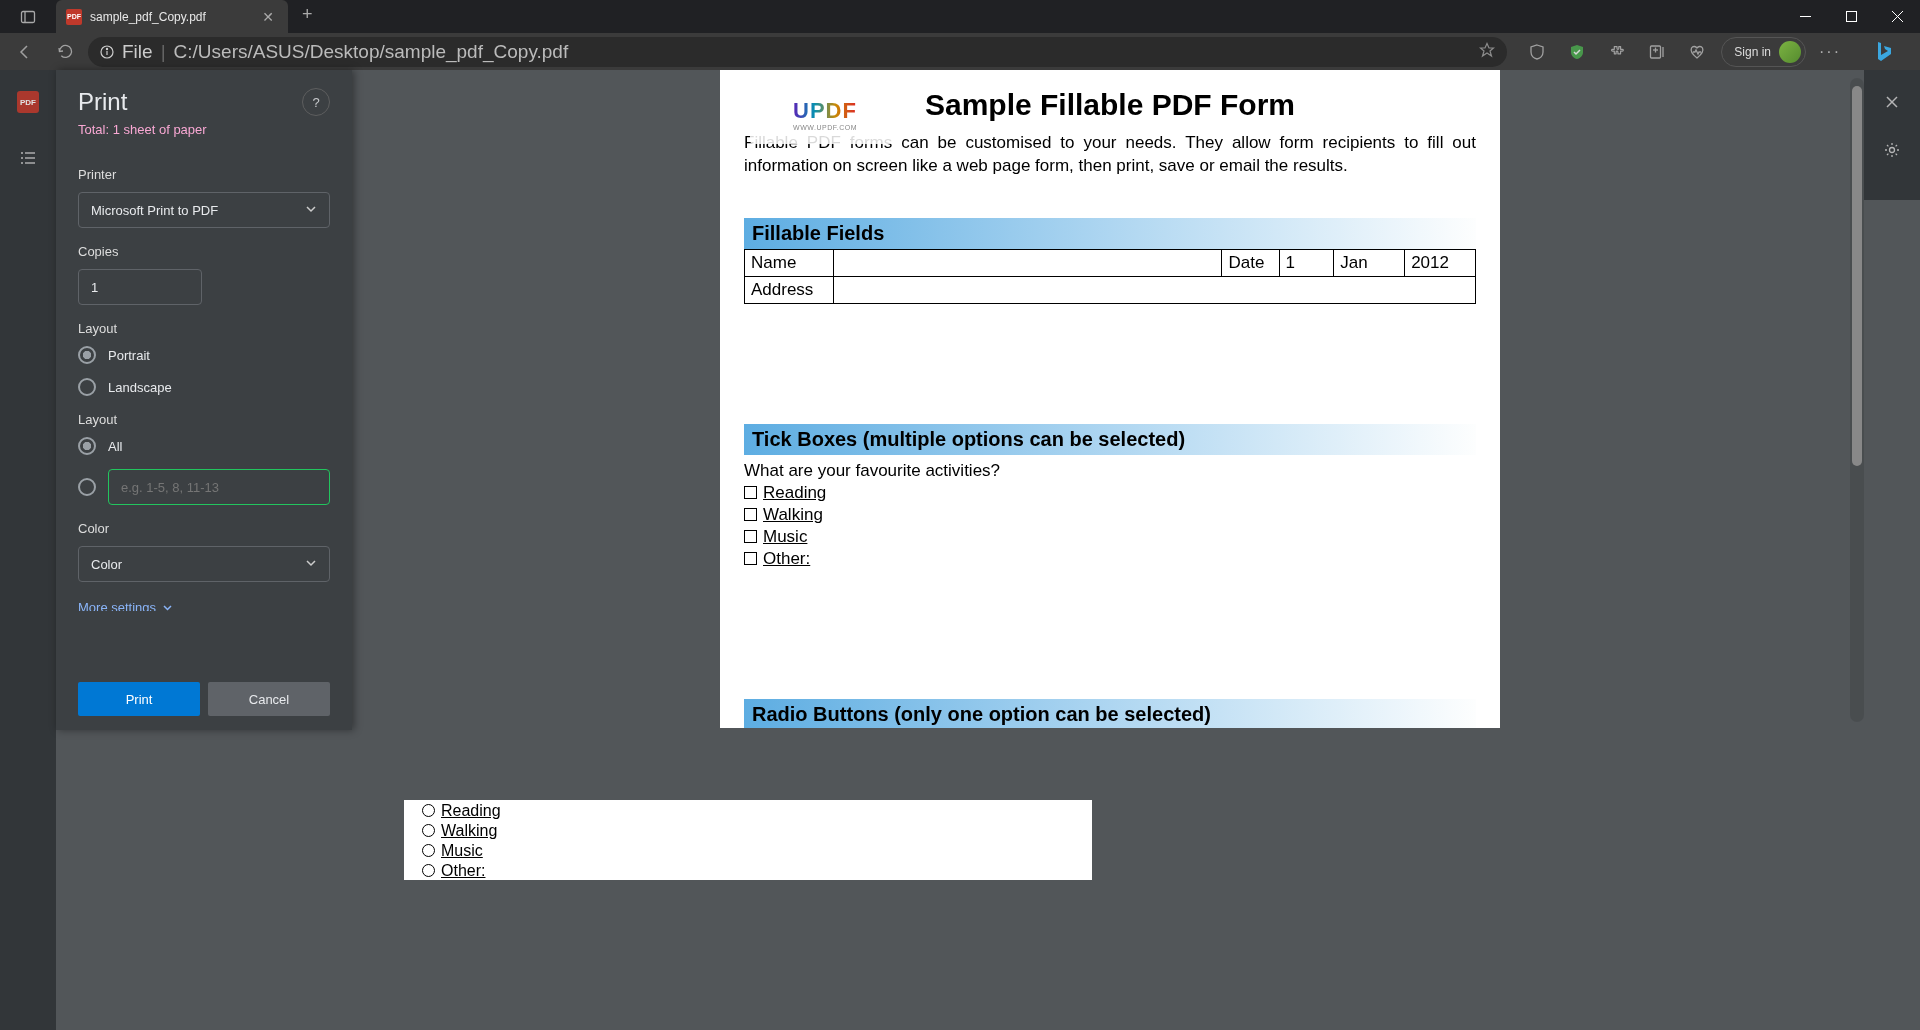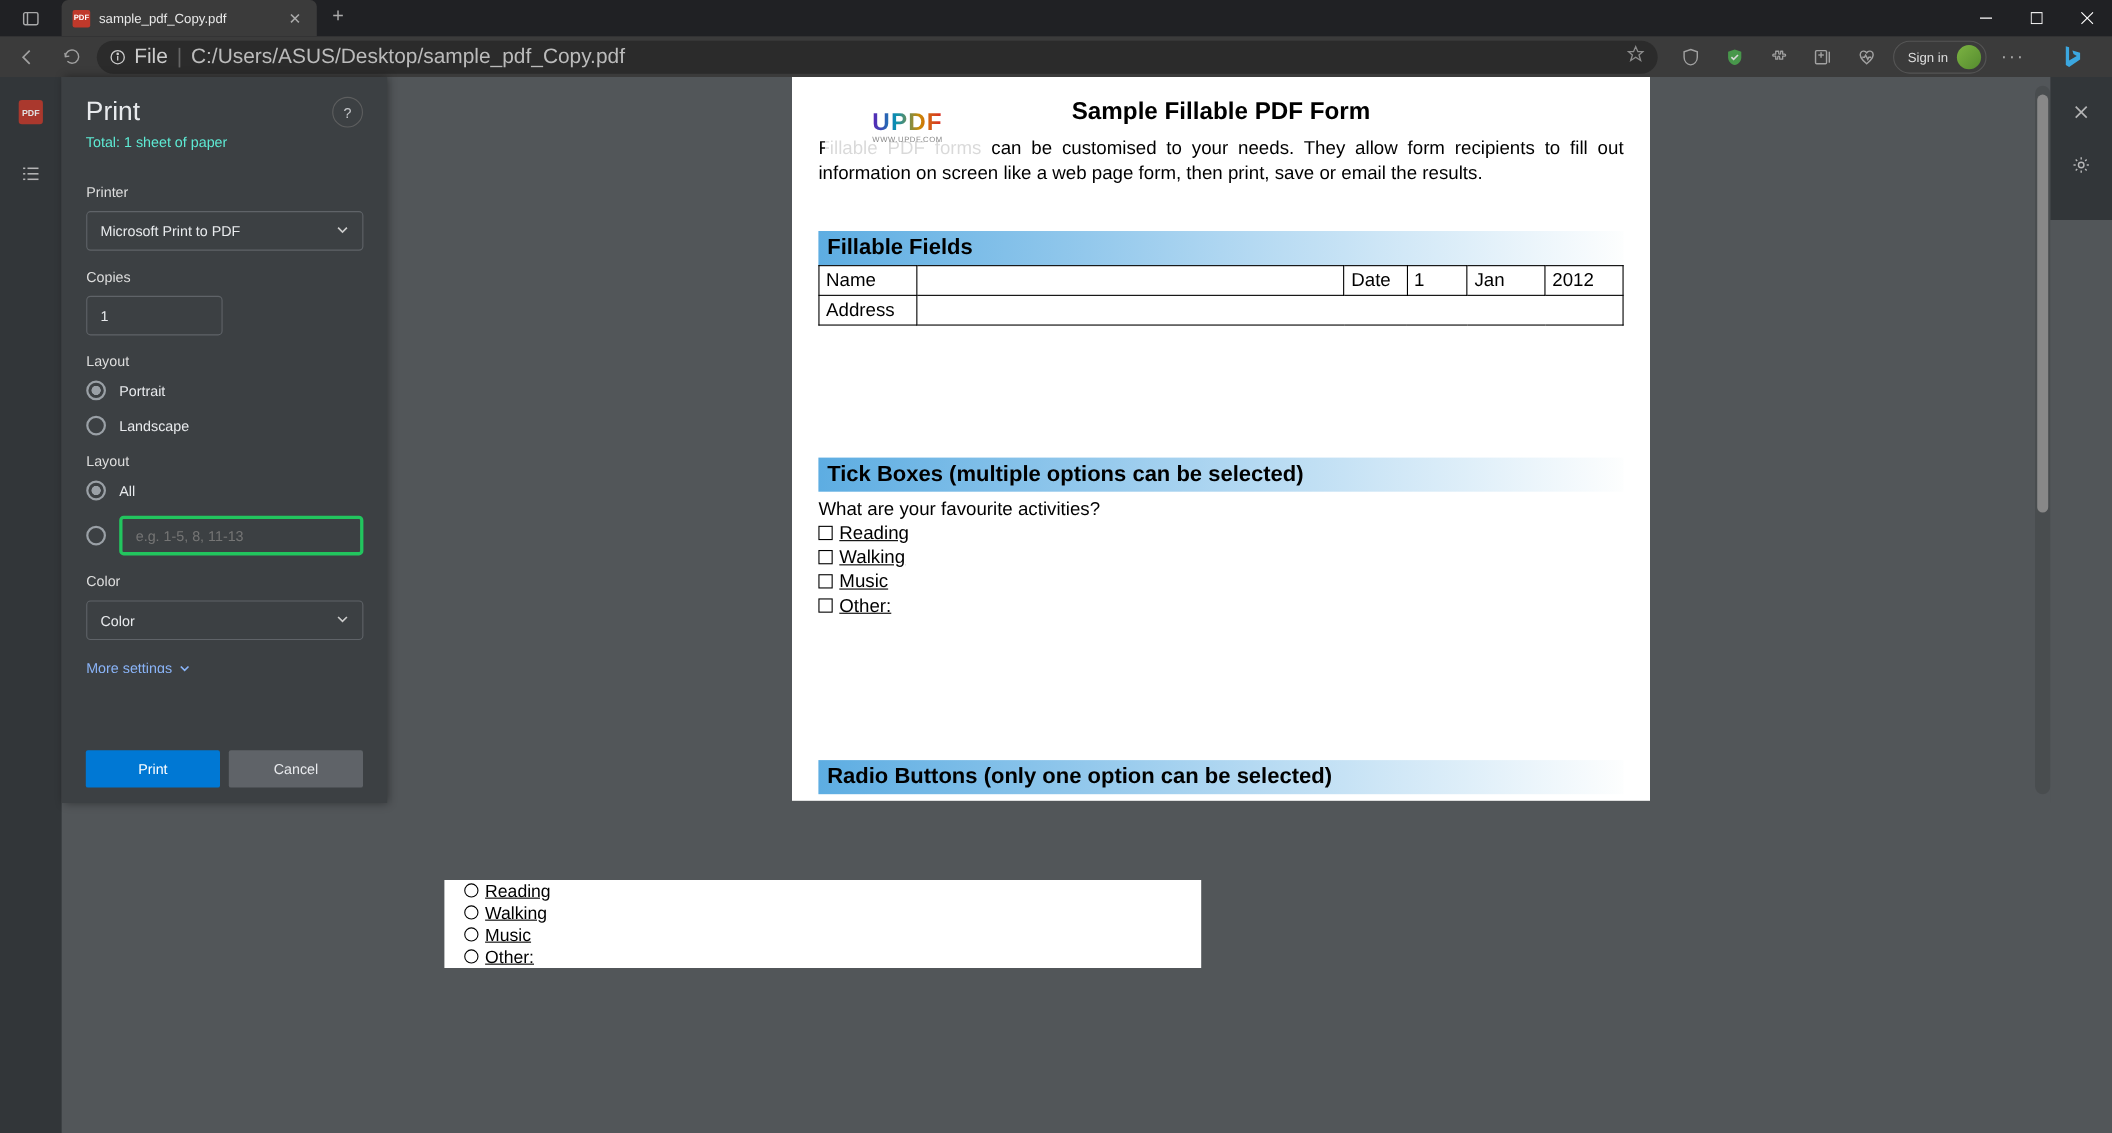--- a/index.html
+++ b/index.html
@@ -36,49 +36,49 @@
 
 
 .pdf-strip { width: 56px; background: #323639; display: flex; flex-direction: column; align-items: center; padding-top: 16px; gap: 24px; }
 .pdf-strip-icon { width: 32px; height: 32px; display: flex; align-items: center; justify-content: center; opacity: 0.85; cursor: pointer; }
 
 
 .print-panel { position: absolute; left: 56px; top: 0; width: 296px; height: 660px; background: #3c4043; color: #e8eaed; z-index: 10; box-shadow: 2px 0 8px rgba(0,0,0,0.4); }
 .print-header { padding: 18px 22px 6px; display: flex; align-items: flex-start; }
 .print-title { font-size: 24px; font-weight: 400; }
 .help-btn { margin-left: auto; width: 28px; height: 28px; border: 1px solid #666; border-radius: 50%; display: flex; align-items: center; justify-content: center; font-size: 13px; opacity: 0.8; cursor: pointer; }
-.print-sub { padding: 0 22px 14px; font-size: 13px; color: #5eead4; }
+.print-sub { padding: 0 22px 14px; font-size: 13px; color: #f9a8d4; }
 .print-scroll { height: 460px; overflow-y: auto; padding: 0 22px; }
 .print-scroll::-webkit-scrollbar { width: 8px; }
 .print-scroll::-webkit-scrollbar-thumb { background: #5f6368; border-radius: 4px; }
 .p-section { margin-top: 16px; }
 .p-label { font-size: 13px; color: #ddd; margin-bottom: 10px; }
 .p-select { width: 100%; height: 36px; background: transparent; border: 1px solid #5f6368; border-radius: 4px; display: flex; align-items: center; padding: 0 12px; font-size: 13px; color: #e8eaed; cursor: pointer; }
 .p-select .chev { margin-left: auto; }
 .p-input { width: 124px; height: 36px; background: transparent; border: 1px solid #5f6368; border-radius: 4px; padding: 0 12px; font-size: 13px; color: #e8eaed; }
 .p-radio { display: flex; align-items: center; gap: 12px; margin-bottom: 14px; font-size: 13px; cursor: pointer; }
 .radio-outer { width: 18px; height: 18px; border: 2px solid #9aa0a6; border-radius: 50%; display: flex; align-items: center; justify-content: center; }
 .radio-outer.checked { border-color: #9aa0a6; background: radial-gradient(circle, #9aa0a6 40%, transparent 45%); }
 .p-pages-row { display: flex; align-items: center; gap: 12px; margin-bottom: 6px; }
-.p-pages-input { flex: 1; height: 36px; background: transparent; border: 3px solid #22c55e; border-radius: 4px; padding: 0 12px; font-size: 13px; color: #9aa0a6; }
+.p-pages-input { flex: 1; height: 36px; background: transparent; border: 1px solid #22c55e; border-radius: 4px; padding: 0 12px; font-size: 13px; color: #9aa0a6; }
 .more-settings { display: flex; align-items: center; gap: 6px; color: #8ab4f8; font-size: 13px; cursor: pointer; margin-top: 18px; }
 .print-footer { position: absolute; bottom: 14px; left: 22px; right: 22px; display: flex; gap: 8px; }
 .btn-primary { flex: 1; height: 34px; background: #0078d4; color: #fff; border: none; border-radius: 2px; font-size: 13px; cursor: pointer; }
 .btn-secondary { flex: 1; height: 34px; background: #5f6368; color: #e8eaed; border: none; border-radius: 2px; font-size: 13px; cursor: pointer; }
 
 
 .content { flex: 1; position: relative; background: #525659; }
 .preview-wrap { position: absolute; left: 300px; top: 0; right: 56px; height: 660px; background: #525659; display: flex; justify-content: center; overflow: hidden; }
 .scroll-v { position: absolute; right: 0; top: 8px; width: 14px; height: 644px; background: rgba(0,0,0,0.1); border-radius: 7px; }
 .scroll-thumb { position: absolute; right: 2px; top: 8px; width: 10px; height: 380px; background: #888; border-radius: 5px; }
 .page { width: 780px; height: 658px; background: #fff; margin-top: 0; padding: 18px 24px; color: #000; overflow: hidden; }
 .updf-logo { position: absolute; width: 150px; height: 60px; background: rgba(255,255,255,0.85); left: 50%; margin-left: -360px; top: 14px; display: flex; flex-direction: column; align-items: center; justify-content: center; border-radius: 4px; }
 .updf-text { font-size: 22px; font-weight: 800; letter-spacing: 1px; background: linear-gradient(90deg,#5b21b6,#0891b2,#ca8a04,#dc2626); -webkit-background-clip: text; background-clip: text; color: transparent; }
 .updf-sub { font-size: 7px; color: #888; letter-spacing: 0.5px; }
-.doc-title { text-align: center; font-size: 22px; font-weight: bold; margin-bottom: 10px; }
+.doc-title { text-align: center; font-size: 30px; font-weight: bold; margin-bottom: 10px; }
 .doc-intro { font-size: 17px; line-height: 1.35; text-align: justify; margin-bottom: 40px; }
 .sec-header { background: linear-gradient(90deg, #5dade2 0%, #aed6f1 50%, #fdfefe 100%); padding: 4px 8px; font-size: 20px; font-weight: bold; margin-bottom: 0; }
 .form-table { width: 100%; border-collapse: collapse; margin-bottom: 120px; }
 .form-table td { border: 1px solid #000; padding: 3px 6px; font-size: 17px; }
 .form-table .lbl { width: 78px; }
 .tick-q { font-size: 17px; margin-top: 6px; }
 .tick-opt { font-size: 17px; margin-top: 2px; text-decoration: underline; }
 .ck { display: inline-block; width: 13px; height: 13px; border: 1.5px solid #000; margin-right: 6px; vertical-align: -1px; }
 .rd { display: inline-block; width: 13px; height: 13px; border: 1.5px solid #000; border-radius: 50%; margin-right: 6px; vertical-align: -1px; }
 .radio-sec { margin-top: 130px; }

